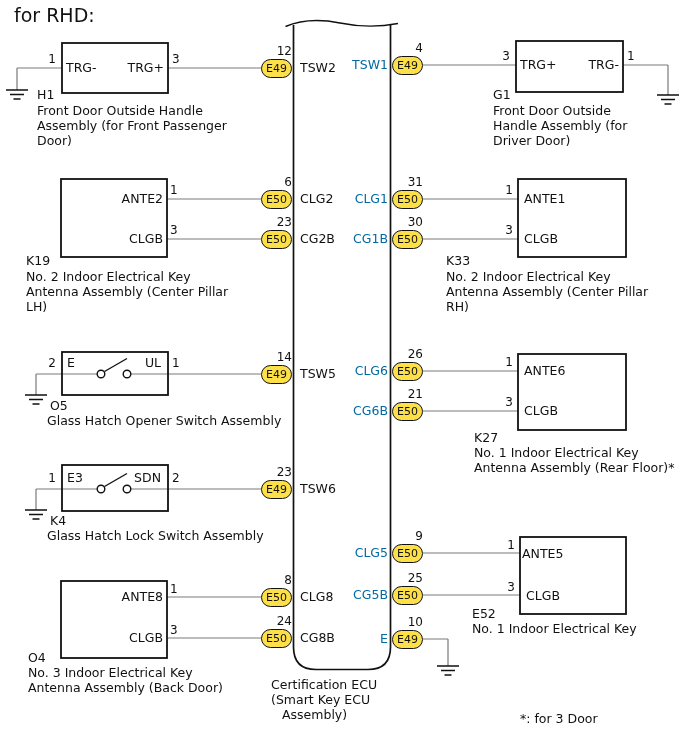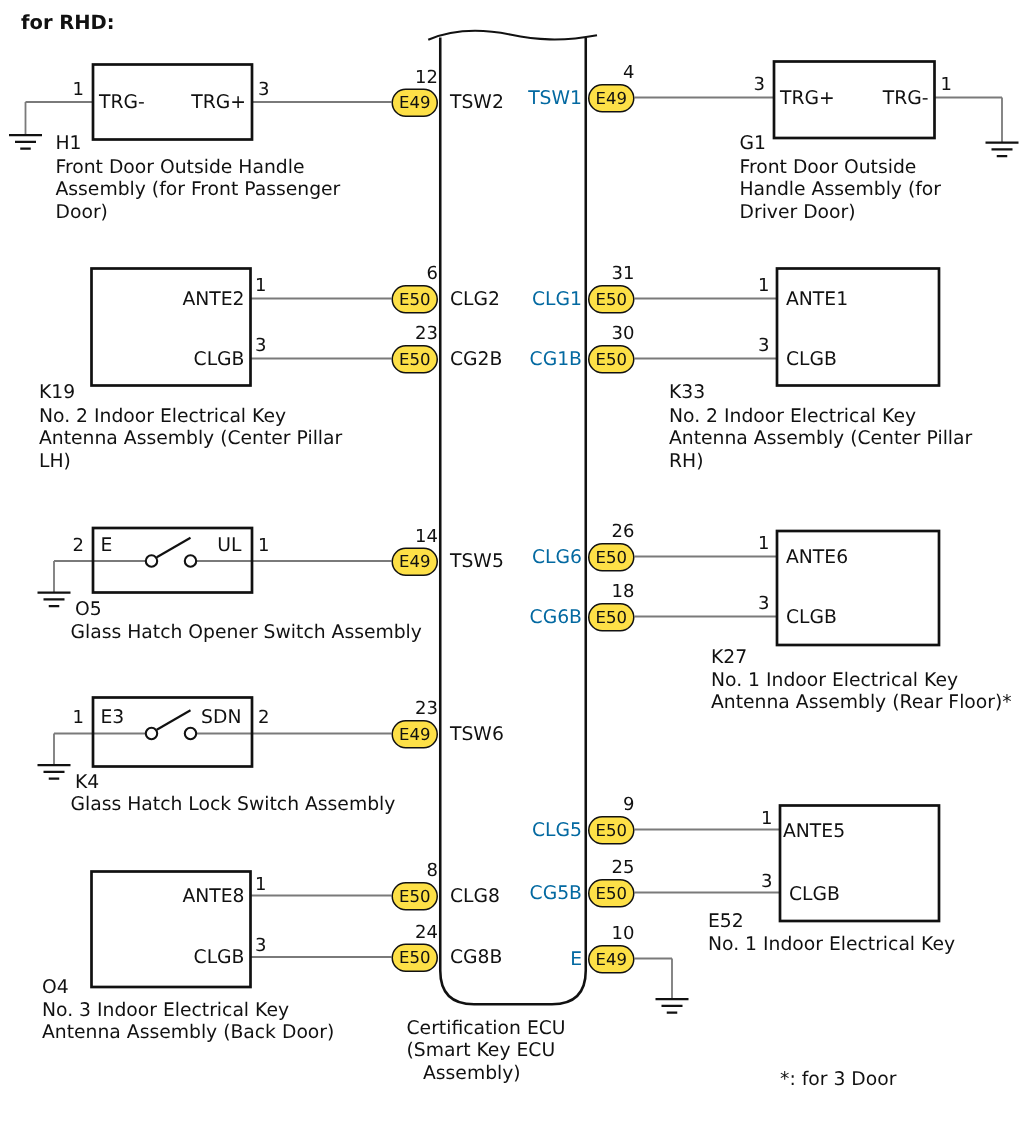--- a/index.html
+++ b/index.html
@@ -12,21 +12,21 @@
   .tR{position:absolute;font-size:12.5px;line-height:14px;white-space:nowrap;color:#111;text-align:right;}
   .pinn{position:absolute;font-size:12px;line-height:13px;white-space:nowrap;color:#111;}
   .pinnR{position:absolute;font-size:12px;line-height:13px;white-space:nowrap;color:#111;text-align:right;width:16px;}
   .cpin{position:absolute;width:31px;text-align:right;font-size:12px;line-height:13px;color:#111;}
   .oval{
     position:absolute;width:31px;height:19px;border:1.7px solid #111;border-radius:10px;
     background:#fde047;display:flex;align-items:center;justify-content:center;
     font-size:11px;letter-spacing:0px;box-sizing:border-box;
   }
   .sigR{position:absolute;width:47px;text-align:right;font-size:12.5px;line-height:14px;color:#0369a1;}
-  .title{position:absolute;font-size:13px;line-height:15px;color:#111;font-weight:bold;}
+  .title{position:absolute;font-size:19px;line-height:15px;color:#111;}
 </style>
 </head>
 <body>
 
 <div class="canvas">
 
   <svg class="layer" width="688" height="755" viewBox="0 0 688 755">
 
     <g stroke="#7a7a7a" stroke-width="1.2" fill="none">
       <path d="M17 68 H62 M168 68 H261 M17 68 V90
@@ -120,21 +120,21 @@
   <div class="sigR" style="left:341px;top:192px">CLG1</div>
 
   <div class="cpin" style="left:392px;top:216px">30</div>
   <div class="oval" style="left:392px;top:229.5px">E50</div>
   <div class="sigR" style="left:341px;top:232px">CG1B</div>
 
   <div class="cpin" style="left:392px;top:348px">26</div>
   <div class="oval" style="left:392px;top:361.5px">E50</div>
   <div class="sigR" style="left:341px;top:364px">CLG6</div>
 
-  <div class="cpin" style="left:392px;top:388px">18</div>
+  <div class="cpin" style="left:392px;top:388px">21</div>
   <div class="oval" style="left:392px;top:401.5px">E50</div>
   <div class="sigR" style="left:341px;top:404px">CG6B</div>
 
   <div class="cpin" style="left:392px;top:530px">9</div>
   <div class="oval" style="left:392px;top:543.5px">E50</div>
   <div class="sigR" style="left:341px;top:546px">CLG5</div>
 
   <div class="cpin" style="left:392px;top:572px">25</div>
   <div class="oval" style="left:392px;top:585.5px">E50</div>
   <div class="sigR" style="left:341px;top:588px">CG5B</div>

